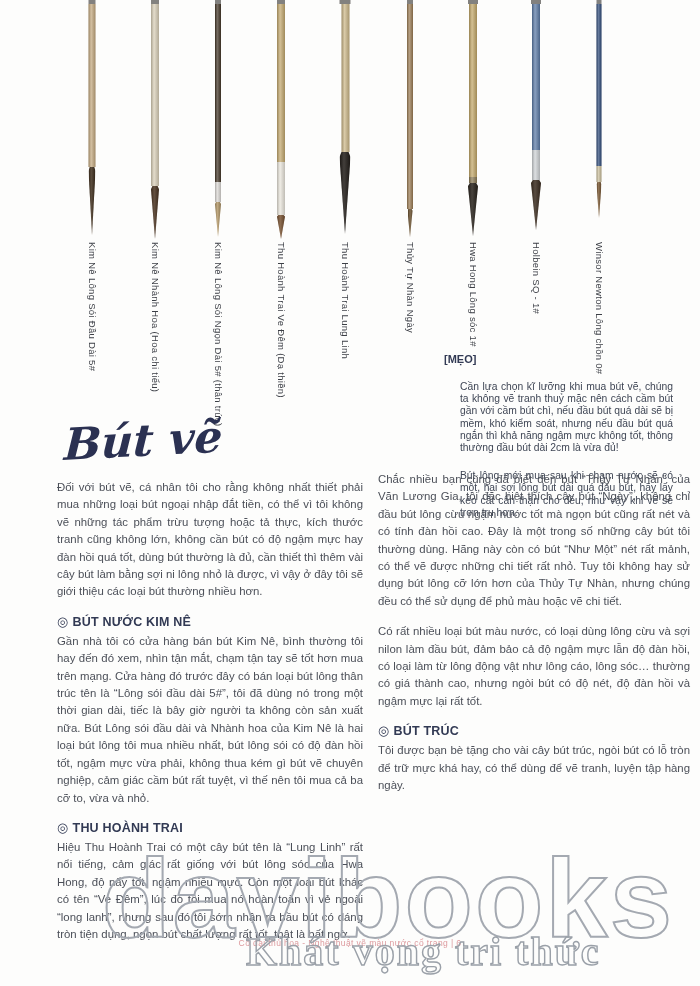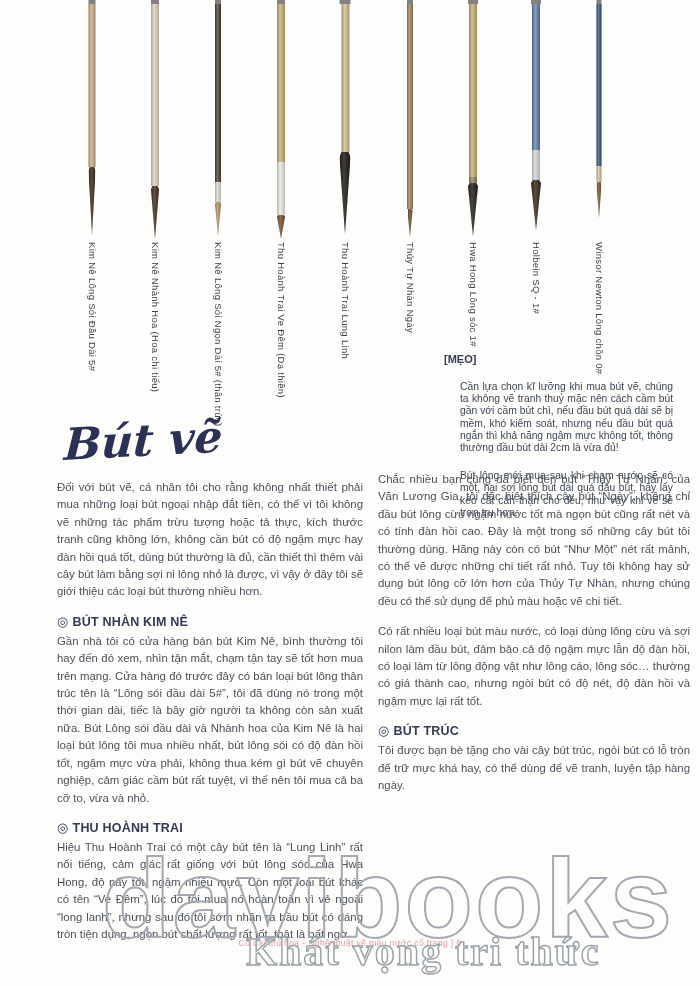--- a/index.html
+++ b/index.html
@@ -176,21 +176,21 @@
     <p>Cần lựa chọn kĩ lưỡng khi mua bút vẽ, chúng ta không vẽ tranh thuỷ mặc nên cách cầm bút gần với cầm bút chì, nếu đầu bút quá dài sẽ bị mềm, khó kiểm soát, nhưng nếu đầu bút quá ngắn thì khả năng ngậm mực không tốt, thông thường đầu bút dài 2cm là vừa đủ!</p>
     <p>Bút lông mới mua sau khi chạm nước sẽ có một, hai sợi lông bút dài quá đầu bút, hãy lấy kéo cắt cẩn thận cho đều, như vậy khi vẽ sẽ trơn tru hơn.</p>
   </div>
 
   <div class="col-left">
     <div class="page-title">Bút vẽ</div>
     <p class="intro">Đối với bút vẽ, cá nhân tôi cho rằng không nhất thiết phải mua những loại bút ngoại nhập đắt tiền, có thể vì tôi không vẽ những tác phẩm trừu tượng hoặc tả thực, kích thước tranh cũng không lớn, không cần bút có độ ngậm mực hay đàn hồi quá tốt, dùng bút thường là đủ, cần thiết thì thêm vài cây bút làm bằng sợi ni lông nhỏ là được, vì vậy ở đây tôi sẽ giới thiệu các loại bút thường nhiều hơn.</p>
 
     <div class="section">
       <div class="section-heading">
-        <span class="bullet-icon">◎</span><span>BÚT NHÀN KIM NÊ</span>
+        <span class="bullet-icon">◎</span><span>BÚT NƯỚC KIM NÊ</span>
       </div>
       <p class="section-body">Gần nhà tôi có cửa hàng bán bút Kim Nê, bình thường tôi hay đến đó xem, nhìn tận mắt, chạm tận tay sẽ tốt hơn mua trên mạng. Cửa hàng đó trước đây có bán loại bút lông thân trúc tên là “Lông sói đầu dài 5#”, tôi đã dùng nó trong một thời gian dài, tiếc là bây giờ người ta không còn sản xuất nữa. Bút Lông sói đầu dài và Nhành hoa của Kim Nê là hai loại bút lông tôi mua nhiều nhất, bút lông sói có độ đàn hồi tốt, ngậm mực vừa phải, không thua kém gì bút vẽ chuyên nghiệp, cảm giác cầm bút rất tuyệt, vì thế nên tôi mua cả ba cỡ to, vừa và nhỏ.</p>
     </div>
 
     <div class="section">
       <div class="section-heading">
         <span class="bullet-icon">◎</span><span>THU HOÀNH TRAI</span>
       </div>
       <p class="section-body">Hiệu Thu Hoành Trai có một cây bút tên là “Lung Linh” rất nổi tiếng, cảm giác rất giống với bút lông sóc của Hwa Hong, độ nẩy tốt, ngậm nhiều mực. Còn một loại bút khác có tên “Ve Đêm”, lúc đó tôi mua nó hoàn toàn vì vẻ ngoài “long lanh”, nhưng sau đó tôi sớm nhận ra bầu bút có dáng tròn tiện dụng, ngọn bút chất lượng rất tốt, thật là bất ngờ.</p>
     </div>

